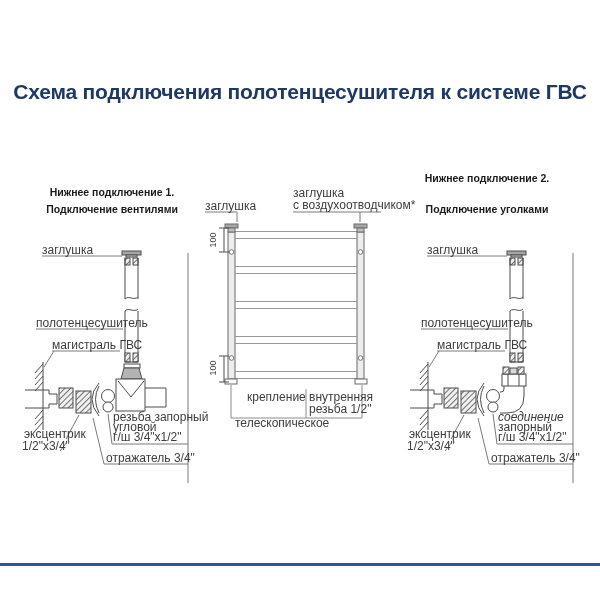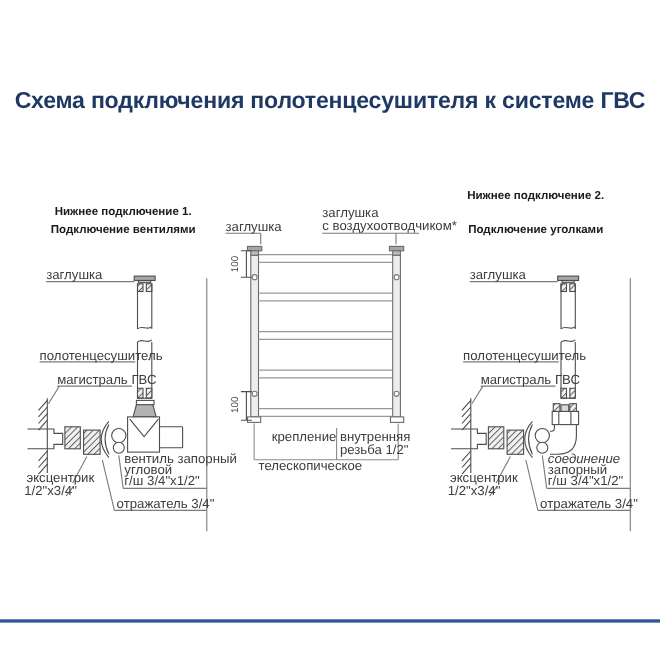--- a/index.html
+++ b/index.html
@@ -149,21 +149,21 @@
 <div class="hdr" style="left:7px;top:186px;">Нижнее подключение 1.</div>
 <div class="hdr" style="left:7px;top:203px;">Подключение вентилями</div>
 <div class="hdr" style="left:382px;top:172px;">Нижнее подключение 2.</div>
 <div class="hdr" style="left:382px;top:203px;">Подключение уголками</div>
 
 <div class="lbl" style="left:42px;top:245px;">заглушка</div>
 <div class="lbl" style="left:36px;top:318px;">полотенцесушитель</div>
 <div class="lbl" style="left:52px;top:340px;">магистраль ГВС</div>
 <div class="lbl" style="left:24px;top:429px;">эксцентрик</div>
 <div class="lbl" style="left:22px;top:441px;">1/2"x3/4"</div>
-<div class="lbl" style="left:113px;top:412px;">вентиль запорный</div>
+<div class="lbl" style="left:113px;top:412px;">резьба запорный</div>
 <div class="lbl" style="left:113px;top:422px;">угловой</div>
 <div class="lbl" style="left:113px;top:432px;">г/ш 3/4"x1/2"</div>
 <div class="lbl" style="left:106px;top:453px;">отражатель 3/4"</div>
 
 <div class="lbl" style="left:205px;top:201px;">заглушка</div>
 <div class="lbl" style="left:293px;top:188px;">заглушка</div>
 <div class="lbl" style="left:293px;top:200px;">с воздухоотводчиком*</div>
 <div class="dim" style="left:201px;top:234px;">100</div>
 <div class="dim" style="left:201px;top:362px;">100</div>
 <div class="lbl" style="left:247px;top:392px;">крепление</div>

